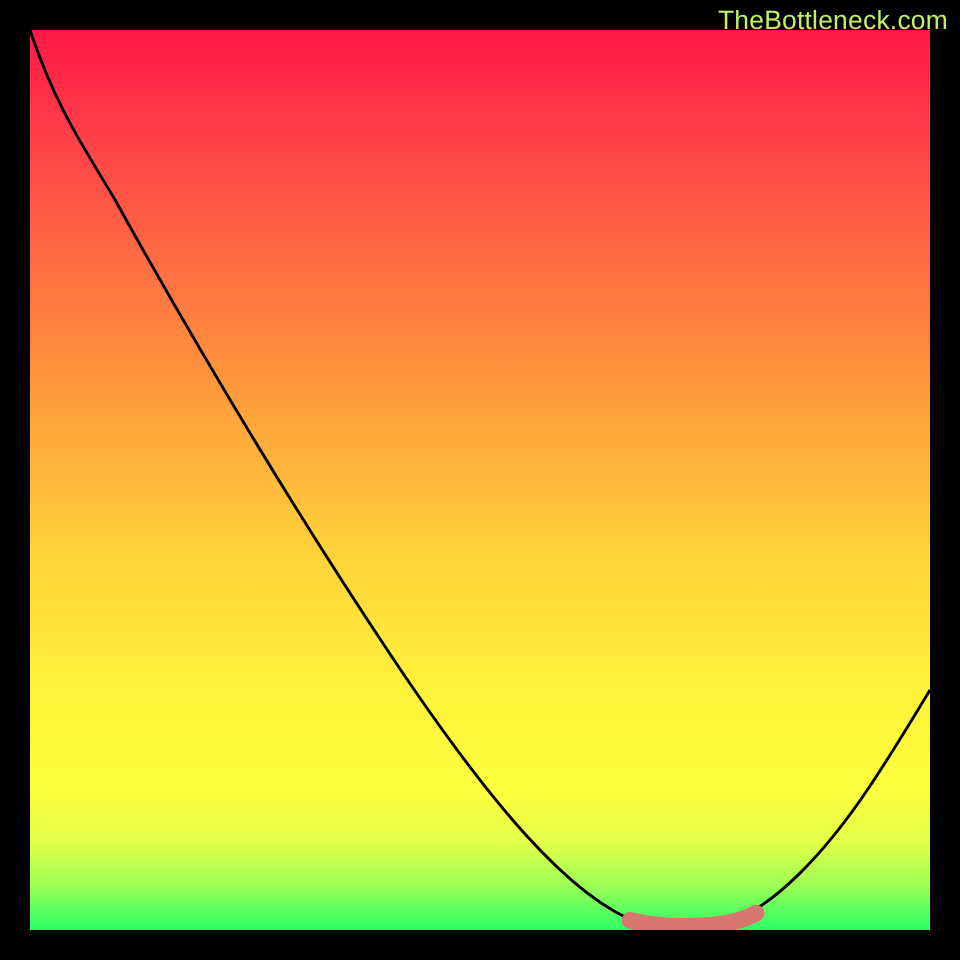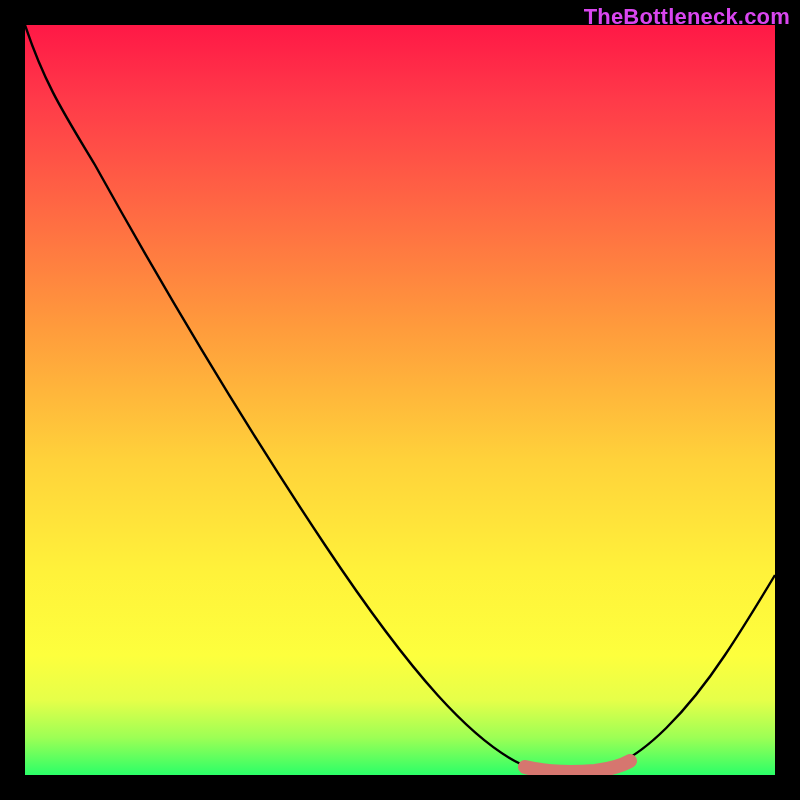--- a/index.html
+++ b/index.html
@@ -27,23 +27,23 @@
       #fdff3d 84%,
       #e6ff49 90%,
       #9dff55 95%,
       #2bff68 100%
     );
   }
   .watermark {
     position: absolute;
     top: 4px;
     right: 10px;
-    color: #d946ef;
+    color: #bef264;
     font-size: 22px;
-    font-weight: 700;
+    font-weight: 400;
     letter-spacing: 0.2px;
     user-select: none;
   }
   svg.curve-layer {
     position: absolute;
     left: 0;
     top: 0;
     width: 750px;
     height: 750px;
     pointer-events: none;

